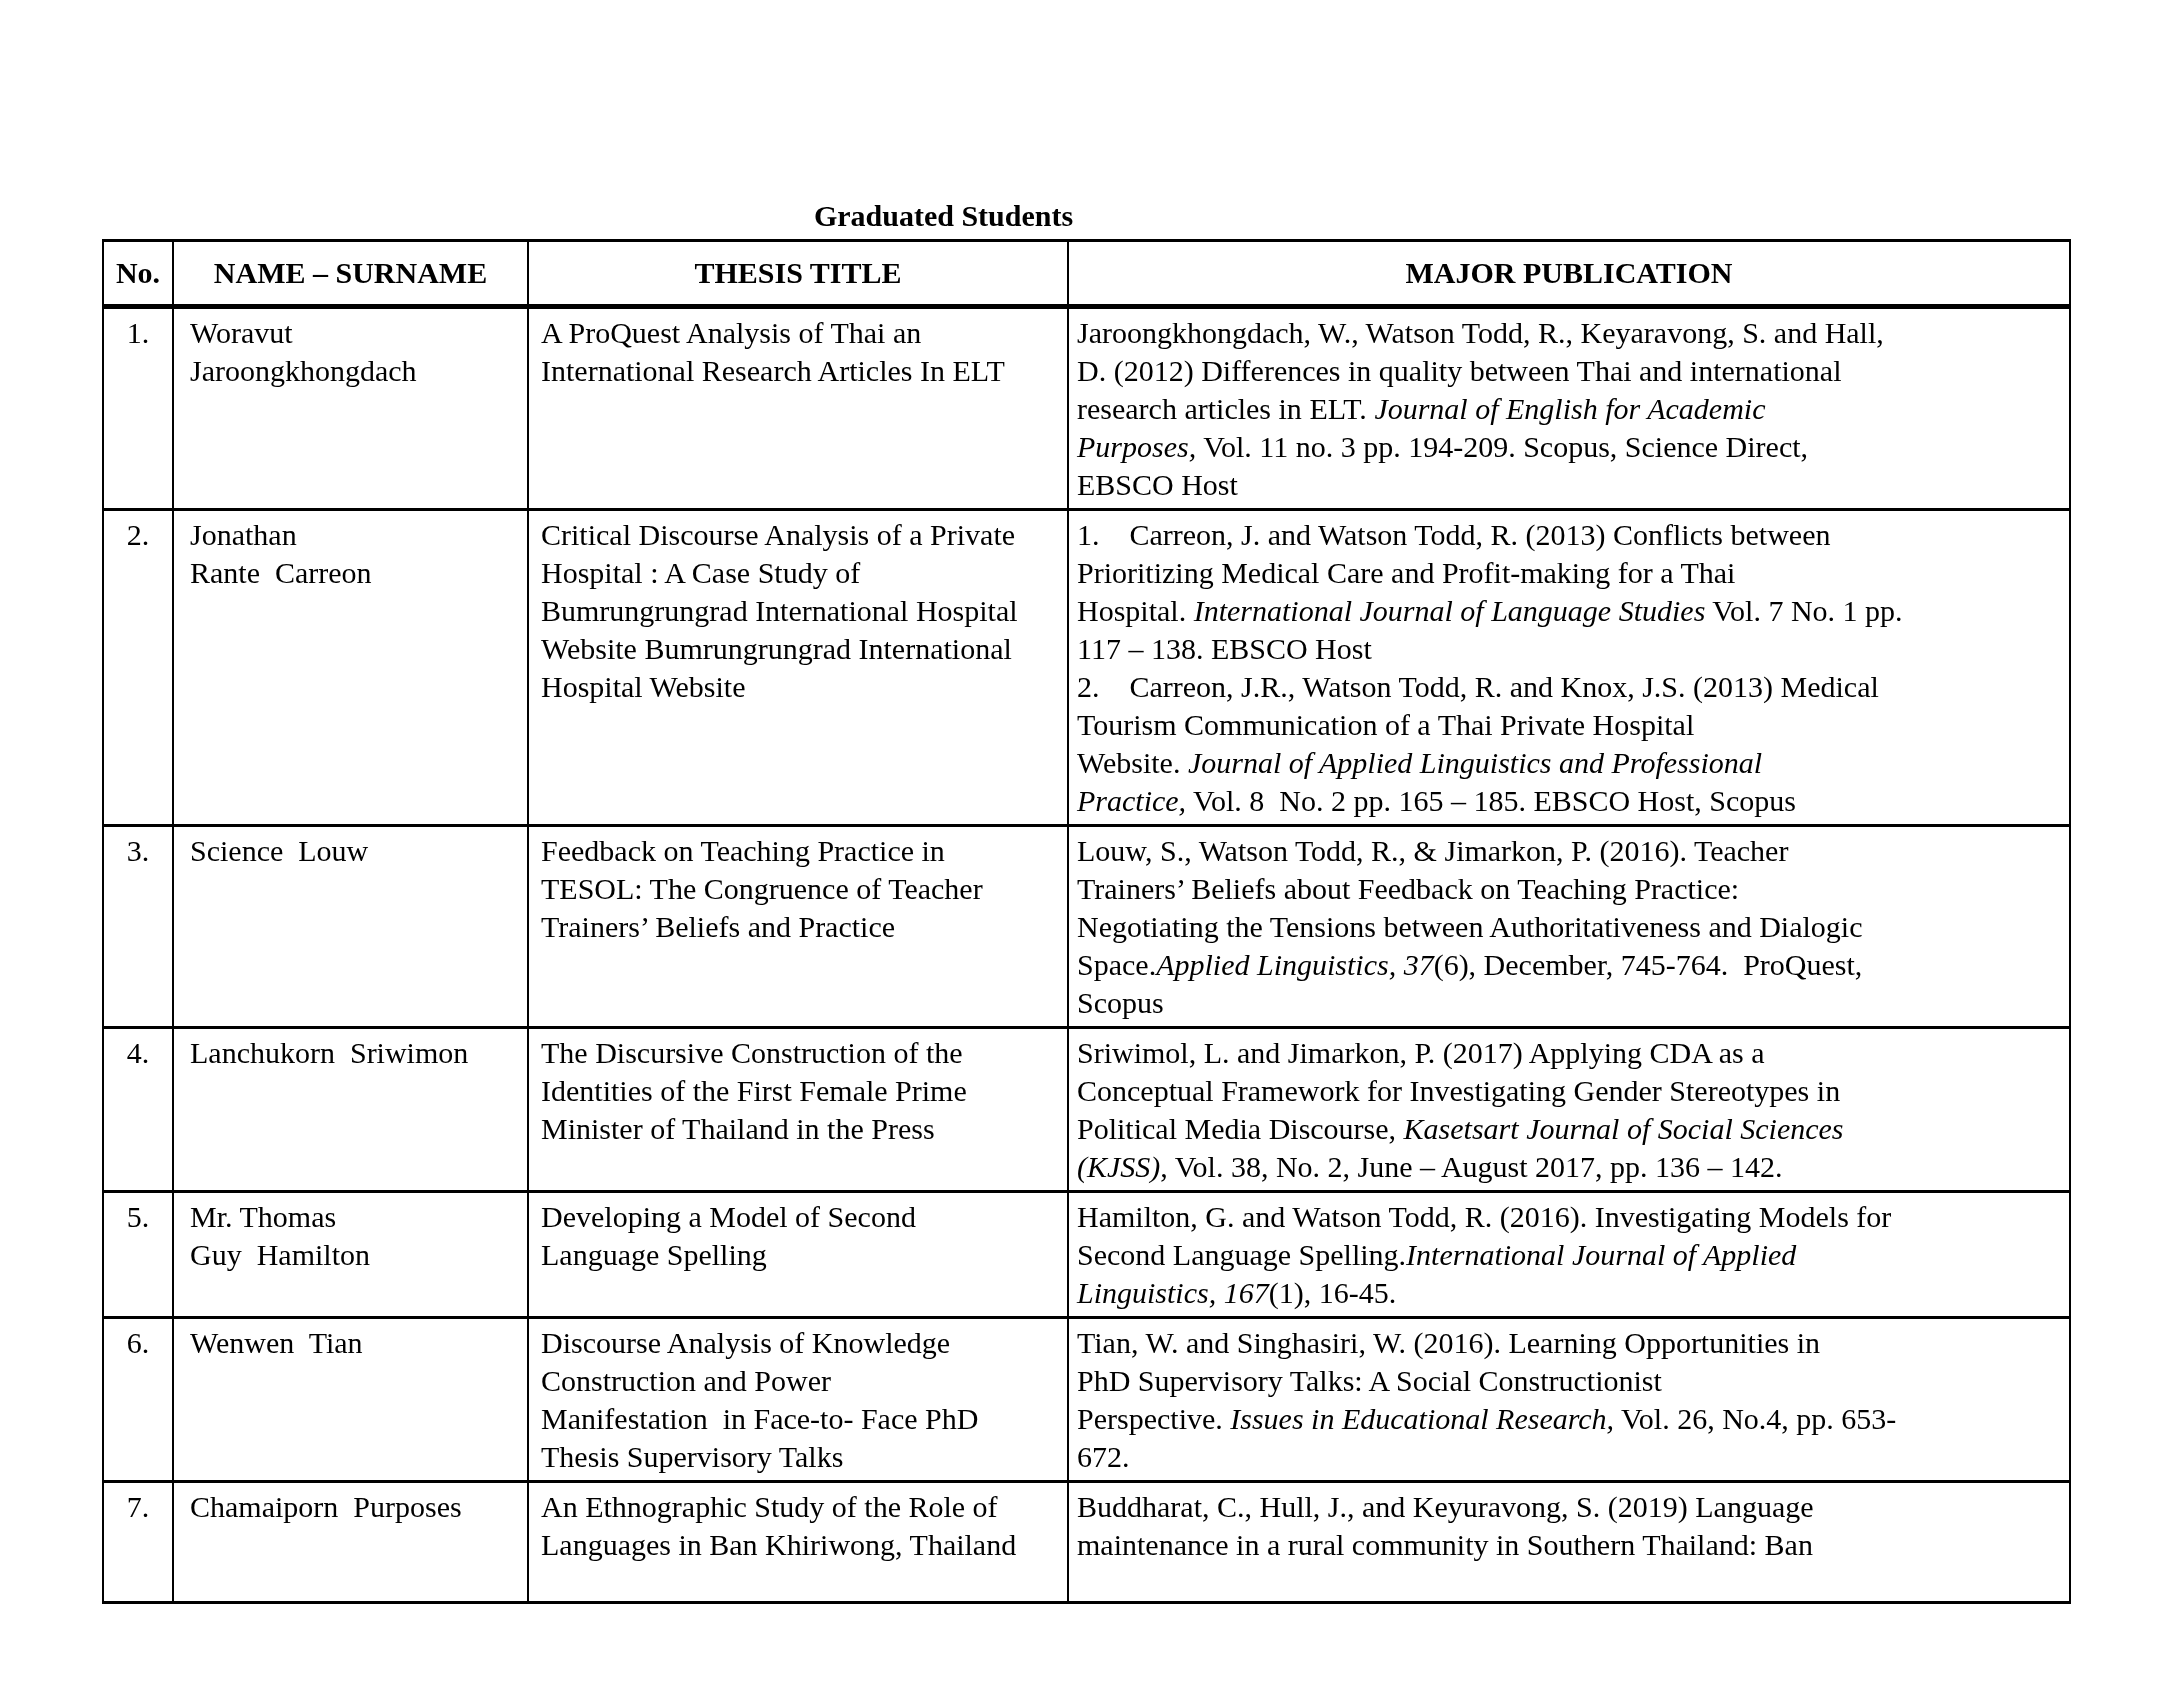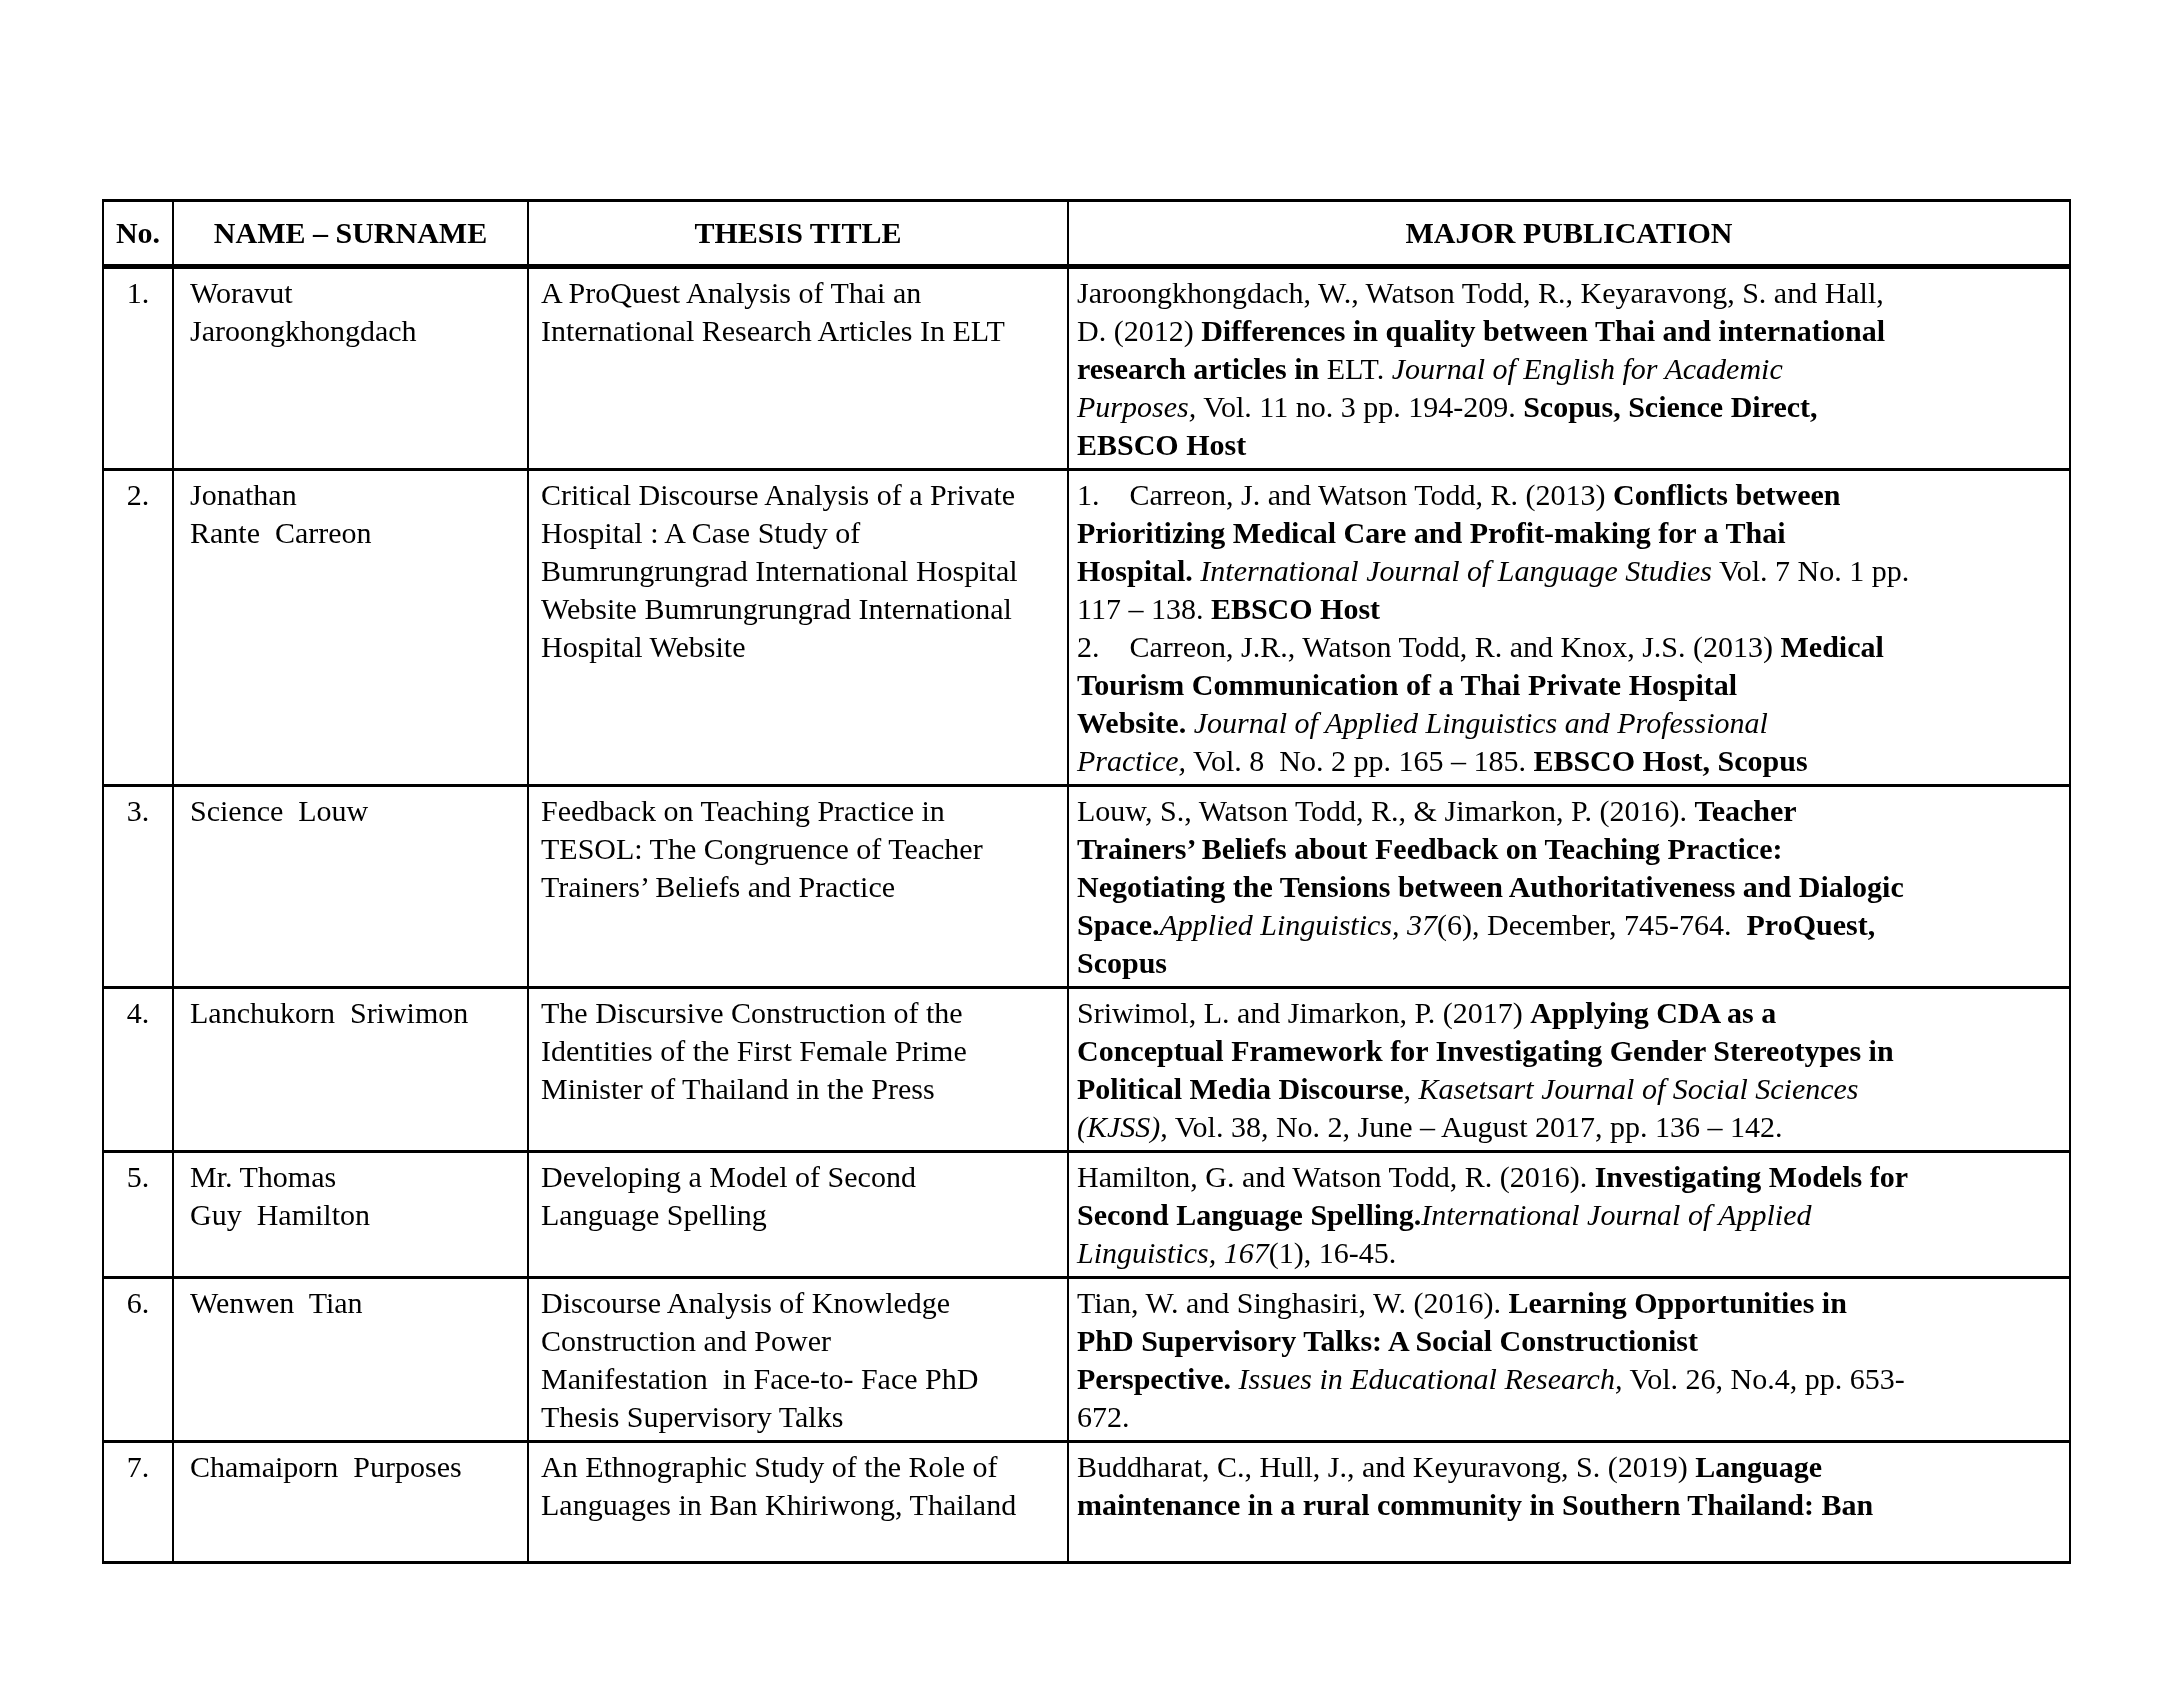--- a/index.html
+++ b/index.html
@@ -45,29 +45,30 @@
     line-height: 34px;
   }
   table.students tbody td {
     line-height: 38px;
     white-space: pre-wrap;
   }
   td.cell-no   { text-align: center; padding: 5px 4px 4px 4px; }
   td.cell-name { padding: 5px 8px 4px 16px; }
   td.cell-thesis { padding: 5px 8px 4px 12px; }
   td.cell-pub  { padding: 5px 6px 4px 8px; }
-  .seg-b { font-weight: bold; margin-top: 6px; }
+  .seg-b { font-weight: normal; margin-top: 6px; }
   .seg-i { font-style: italic; }
   .seg-r { font-weight: normal; font-style: normal; }
 </style>
 </head>
 <body>
 
 <div class="page">
 
+  <div class="page-title">Graduated Students</div>
 
   <table class="students">
     <colgroup>
       <col style="width:70px">
       <col style="width:355px">
       <col style="width:540px">
       <col style="width:1002px">
     </colgroup>
     <thead>
       <tr style="height:66px">

